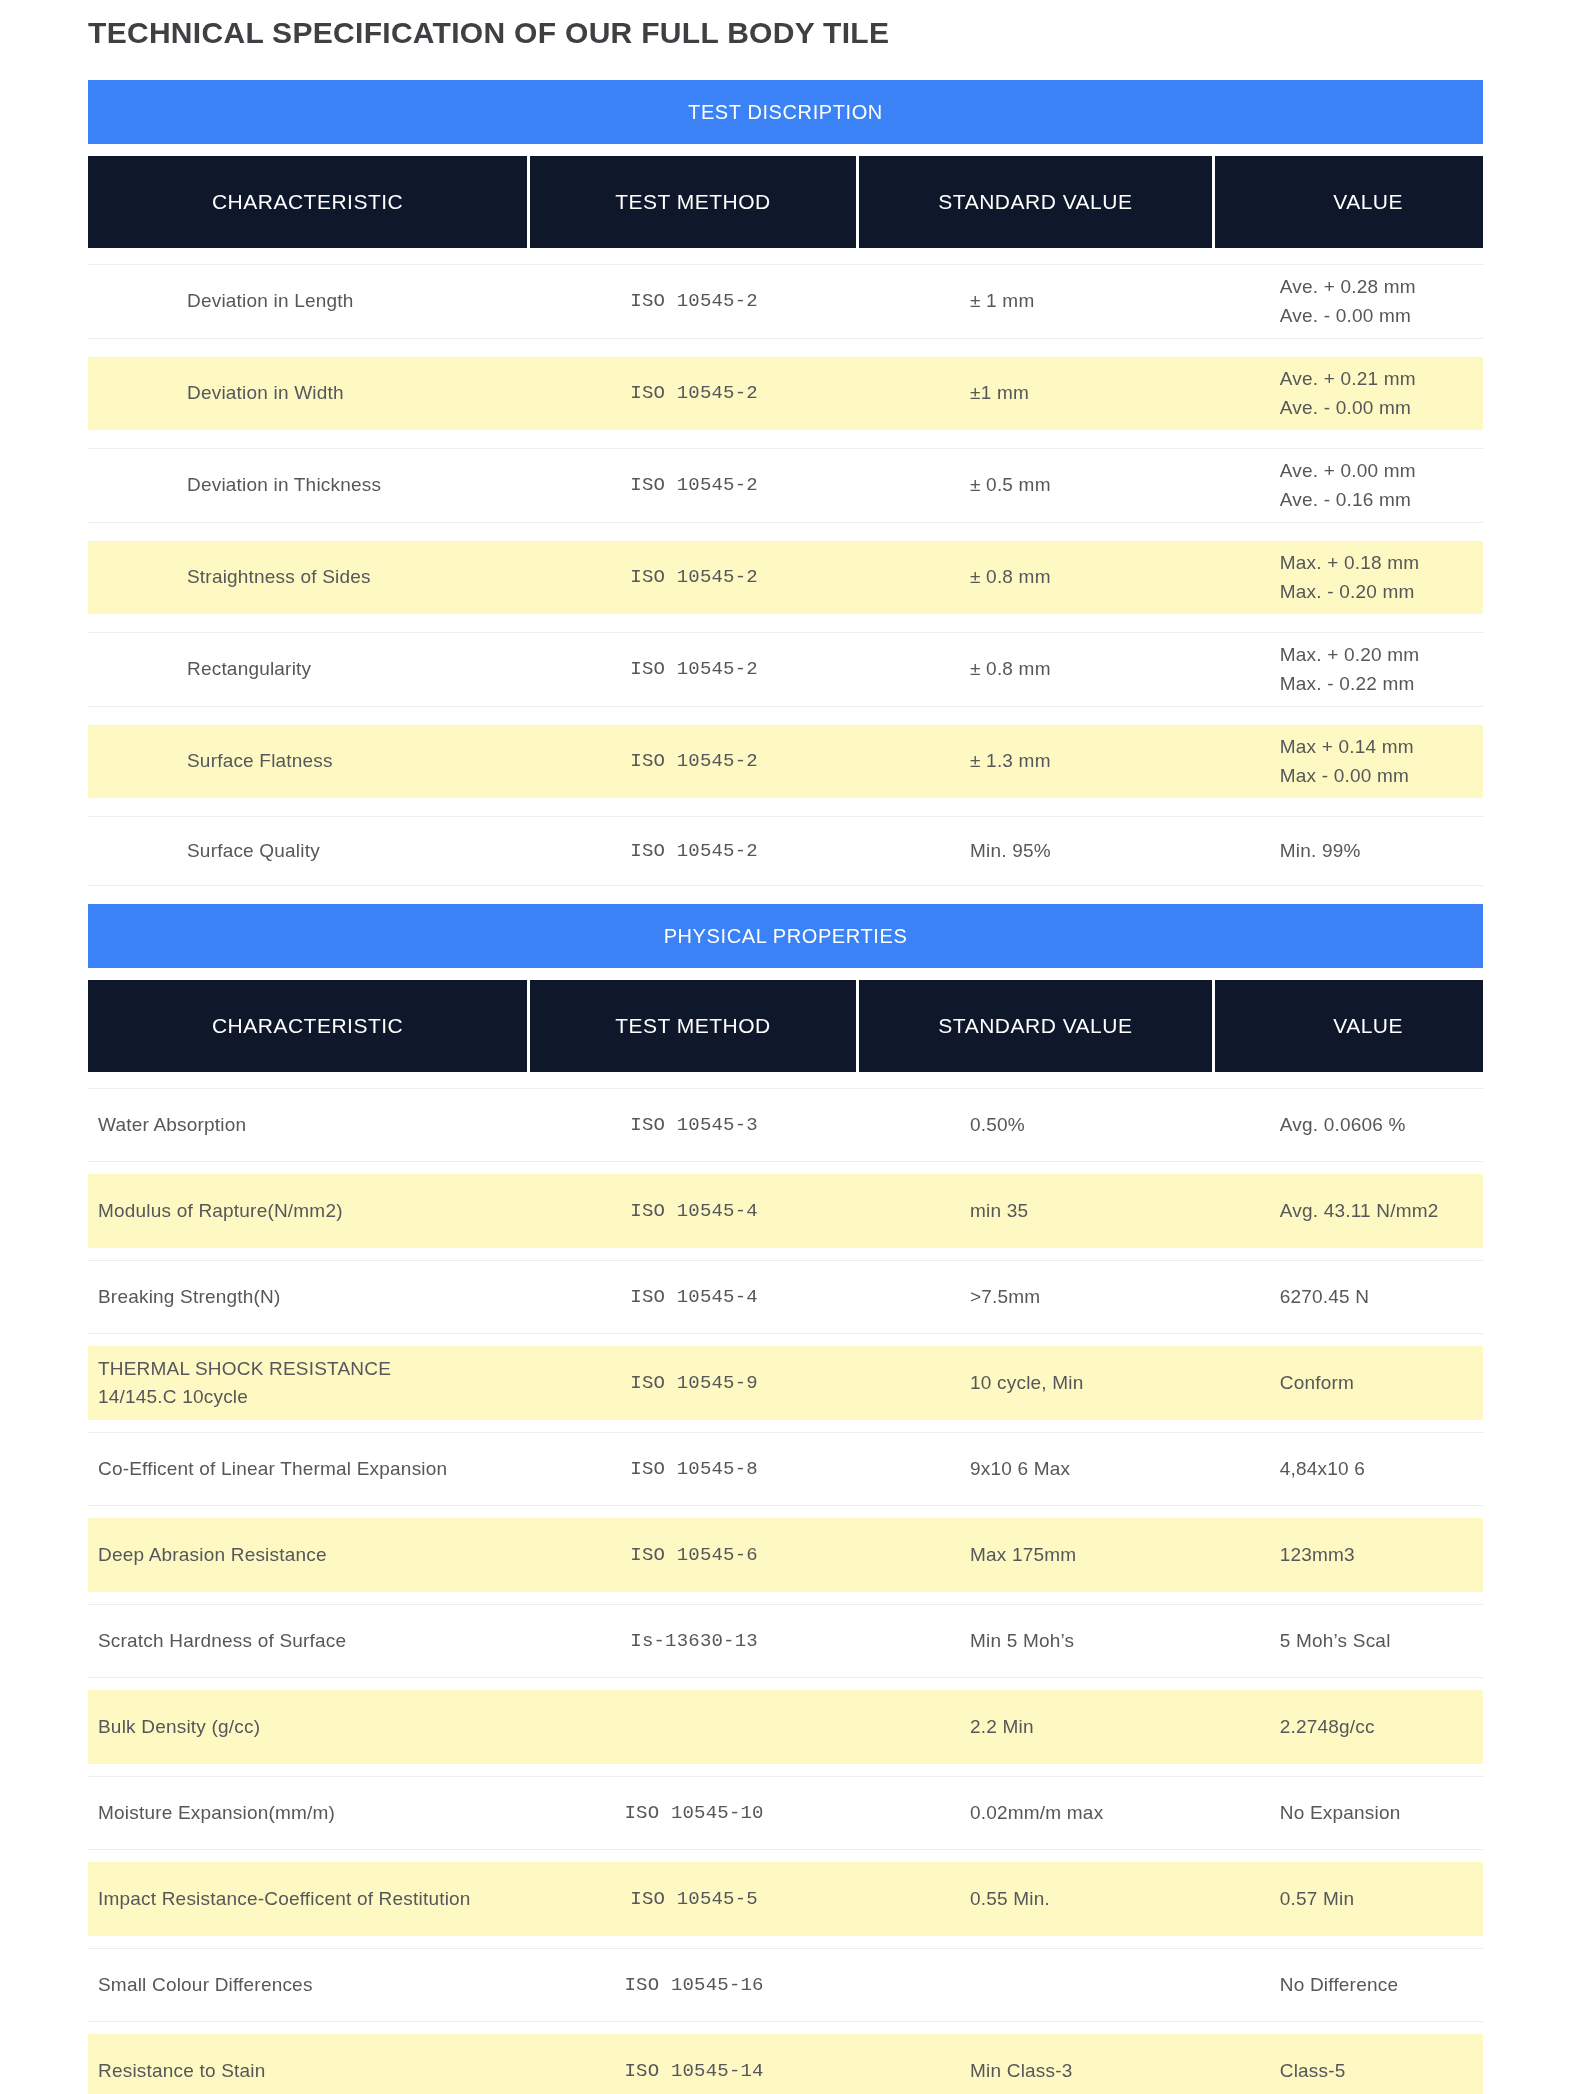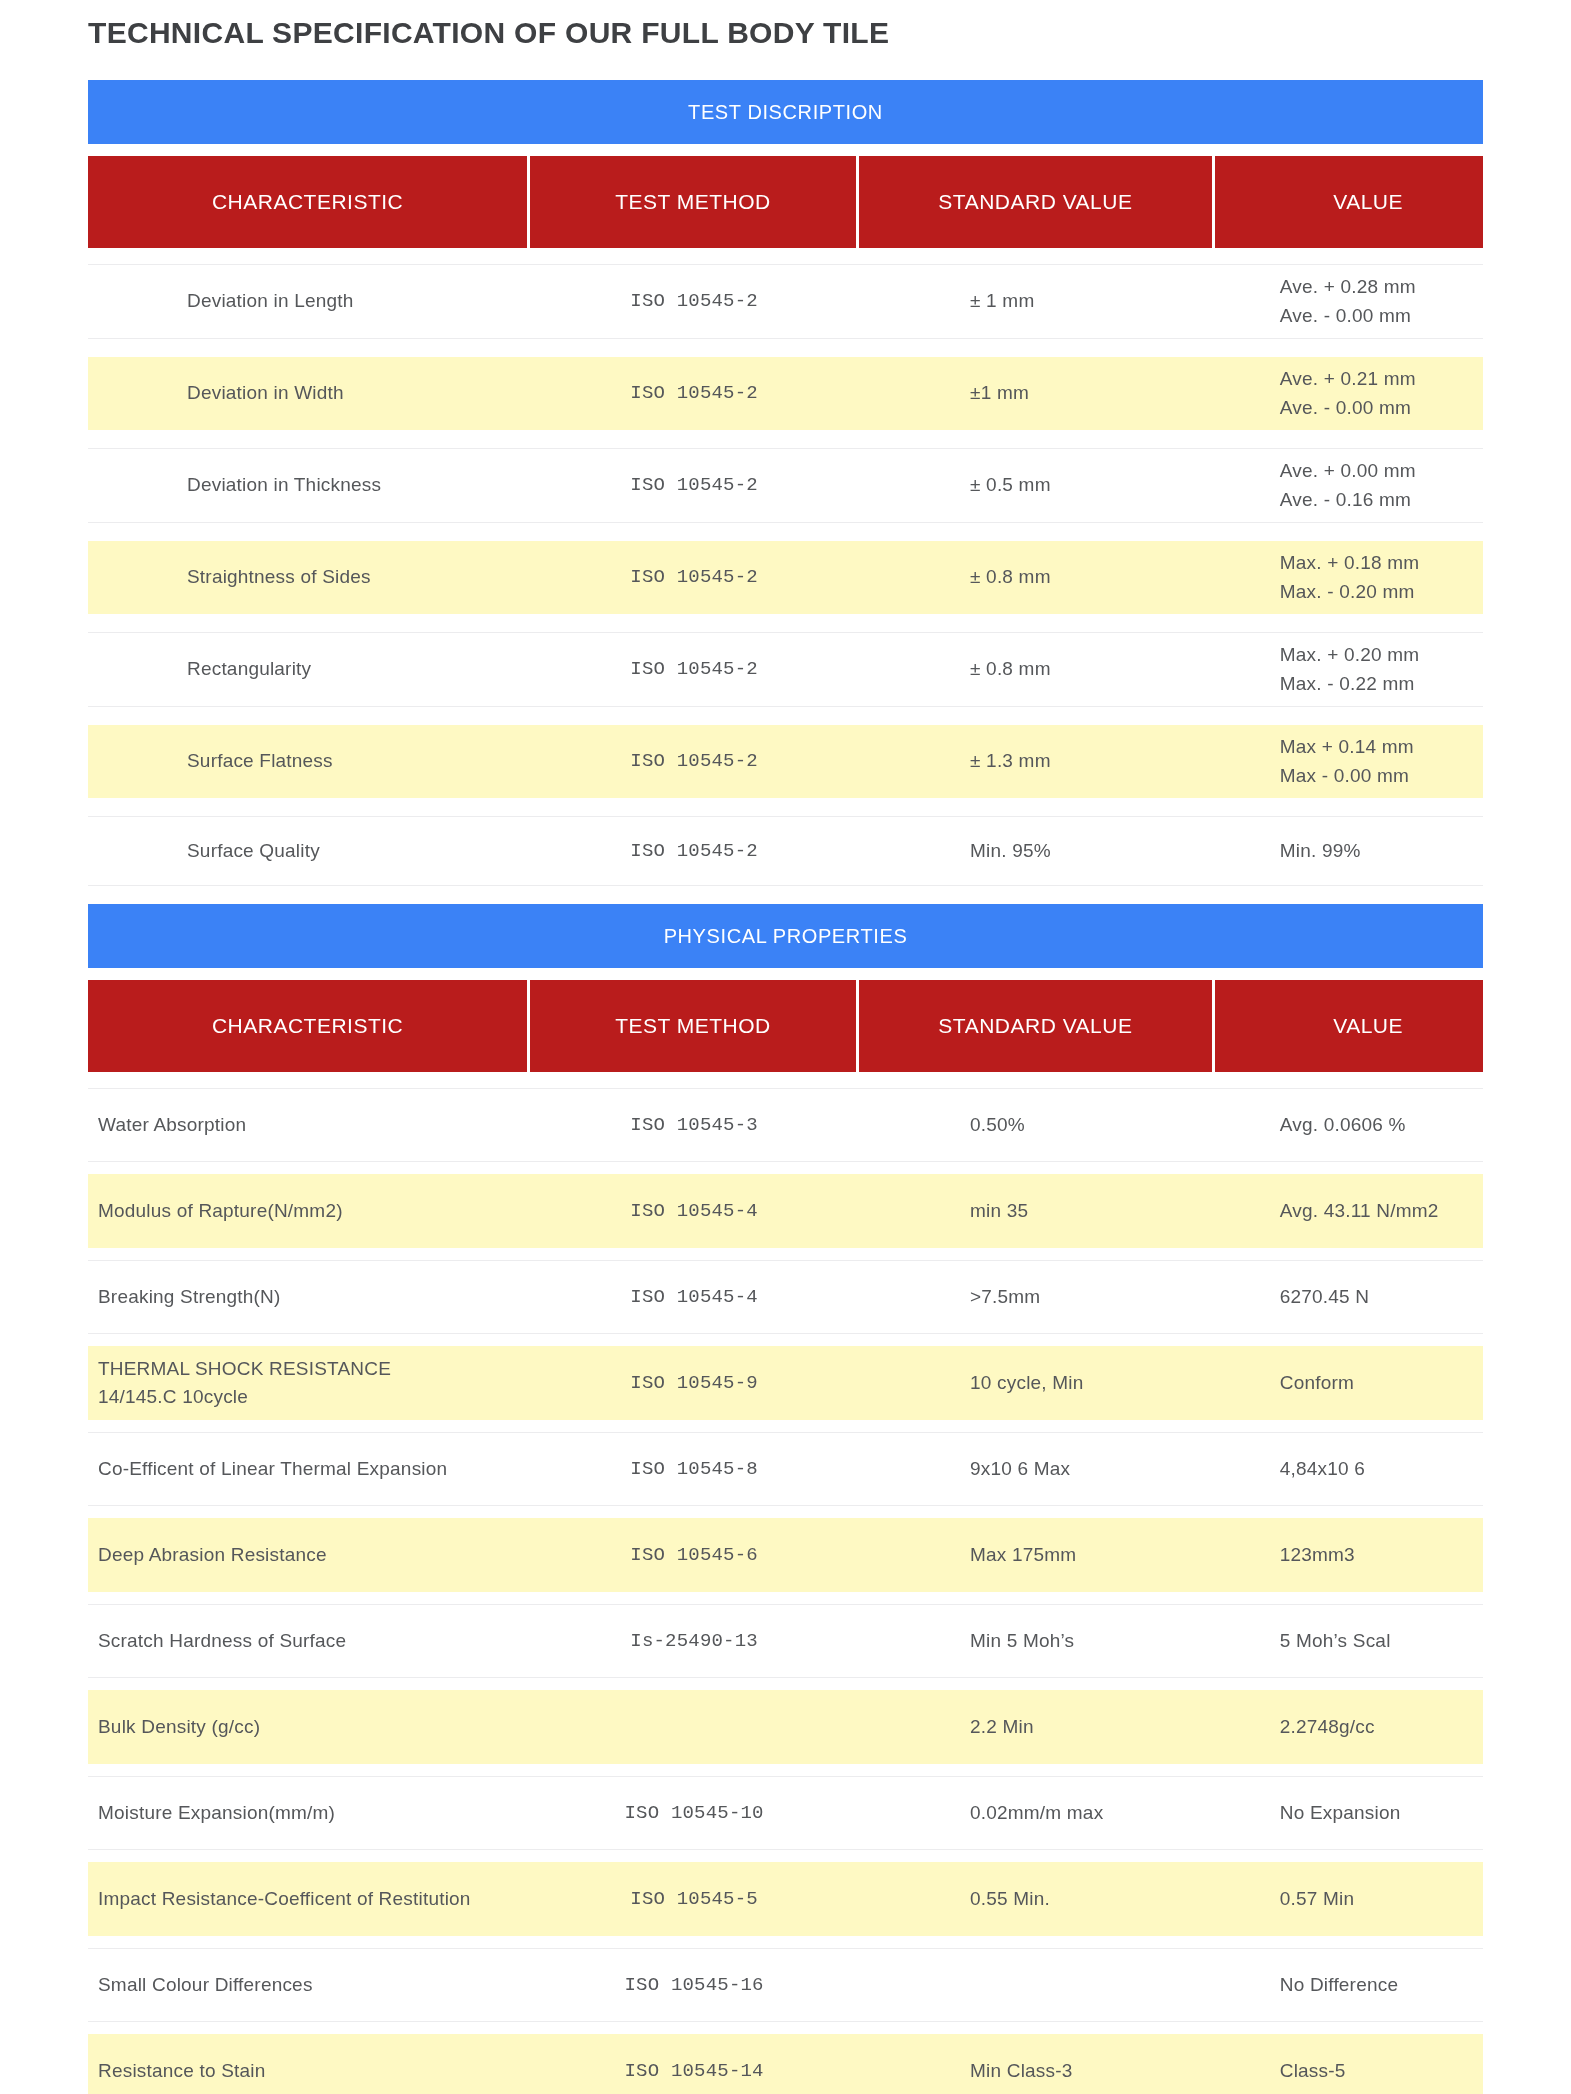--- a/index.html
+++ b/index.html
@@ -29,21 +29,21 @@
     align-items: center;
     justify-content: center;
   }
   .header-row {
     display: flex;
     height: 92px;
     margin-top: 12px;
     margin-bottom: 16px;
   }
   .header-cell {
-    background: #b91c1c;
+    background: #0f172a;
     color: #ffffff;
     font-size: 21px;
     letter-spacing: 0.5px;
     display: flex;
     align-items: center;
     justify-content: center;
     box-sizing: border-box;
   }
   .header-cell + .header-cell { margin-left: 3px; }
   .hc1 { width: 31.7%; }
@@ -183,21 +183,21 @@
     <div class="cell c4">4,84x10 6</div>
   </div>
   <div class="row gray">
     <div class="cell c1">Deep Abrasion Resistance</div>
     <div class="cell c2">ISO 10545-6</div>
     <div class="cell c3">Max 175mm</div>
     <div class="cell c4">123mm3</div>
   </div>
   <div class="row white">
     <div class="cell c1">Scratch Hardness of Surface</div>
-    <div class="cell c2">Is-25490-13</div>
+    <div class="cell c2">Is-13630-13</div>
     <div class="cell c3">Min 5 Moh’s</div>
     <div class="cell c4">5 Moh’s Scal</div>
   </div>
   <div class="row gray">
     <div class="cell c1">Bulk Density (g/cc)</div>
     <div class="cell c2"></div>
     <div class="cell c3">2.2 Min</div>
     <div class="cell c4">2.2748g/cc</div>
   </div>
   <div class="row white">

